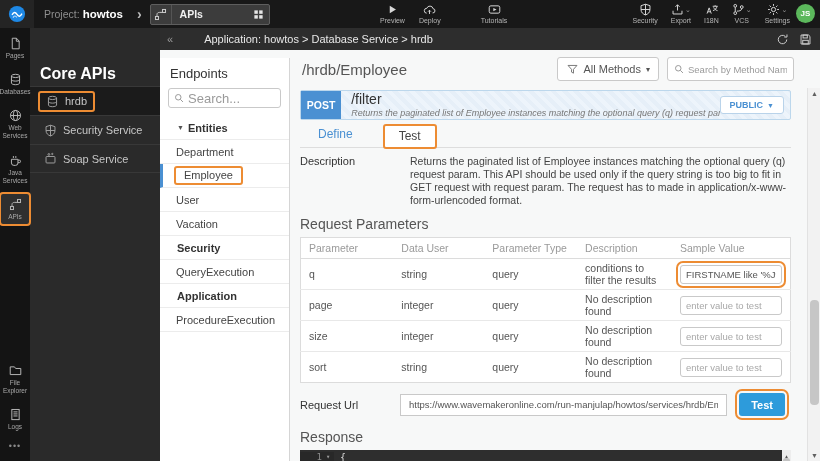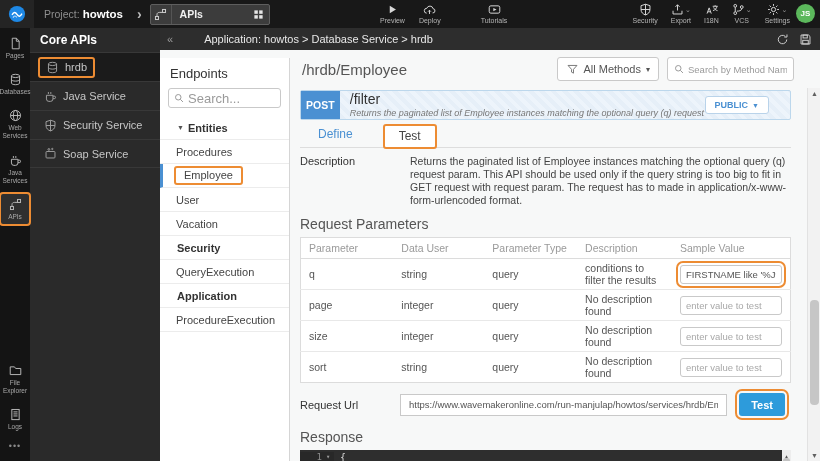--- a/index.html
+++ b/index.html
@@ -41,21 +41,21 @@
   .rail-item .ic { color:#b8b8b8; }
   .rail-label { font-size:6.5px; text-align:center; line-height:1.25; margin-top:2px; }
   .rail-item.selected { background:#2f2f2f; }
   .rail-item.annot { outline:2px solid #ed8c33; outline-offset:-1px; border-radius:3px; }
   .rail-spacer { flex:1; }
   .rail-dots { color:#8a8a8a; font-size:9px; letter-spacing:1px; margin:6px 0 10px; cursor:pointer; }
 
   
   #core { position:absolute; top:28px; left:30px; width:130px; height:433px; background:#2a2a2a; z-index:10; }
   #core-header { height:24px; display:flex; align-items:center; padding-left:10px;
-                 color:#fff; font-weight:bold; font-size:12px; }
+                 color:#fff; font-weight:bold; font-size:16px;margin-top:34px; }
   .core-item { min-height:29px; display:flex; align-items:center; padding-left:8px;
                color:#c6c6c6; border-top:1px solid #383838; font-size:11px; cursor:pointer; }
   .core-item:last-child { border-bottom:1px solid #383838; }
   .core-item .plain-wrap { display:inline-flex; align-items:center; gap:6px; padding:2px 6px; }
   .core-item.selected { background:#1b1b1b; }
   .annot-wrap { display:inline-flex; align-items:center; gap:6px; border:2px solid #ed8c33;
                 border-radius:3px; padding:2px 6px; }
   .core-item .ic { color:#9f9f9f; }
 
   
@@ -98,21 +98,21 @@
 
   #content { position:absolute; top:38px; left:0; width:517px; height:373px; padding:2px 16px 0 10px; overflow:hidden; }
 
   .post-row { height:30px; border:1px solid #bcd7ec; border-radius:2px; display:flex; align-items:center;
               background:repeating-linear-gradient(45deg,#edf4fb,#edf4fb 4px,#e6eff8 4px,#e6eff8 8px); cursor:pointer; }
   .post-badge { width:54px; align-self:stretch; background:#4a90d2; color:#fff; font-weight:bold; font-size:10.5px;
                 display:flex; align-items:center; justify-content:center; }
   .post-main { margin-left:10px; overflow:hidden; }
   .endpoint-path { font-size:14px; color:#333; line-height:1.1; }
   .endpoint-sum { font-size:9px; font-style:italic; color:#777; white-space:nowrap; }
-  .public-btn { margin-left:auto; margin-right:21px; background:#fff; border:1px solid #b9d3ea; color:#4a90d2;
+  .public-btn { margin-left:auto; margin-right:6px; background:#fff; border:1px solid #b9d3ea; color:#4a90d2;
                 font-size:9px; font-weight:bold; padding:3px 9px; border-radius:3px; cursor:pointer;
                 display:flex; align-items:center; gap:4px; }
   .public-btn .caret { font-size:7px; }
 
   .tabs { display:flex; align-items:flex-end; border-bottom:1px solid #dddddd; margin-top:3px; height:25px; padding-left:2px; }
   .tab-define { color:#4a90d2; font-size:12px; padding:4px 16px 6px; cursor:pointer; }
   .tab-test { color:#444; font-size:12px; padding:3px 14px 4px; background:#fff; border:2px solid #ed8c33;
               border-radius:3px; margin-bottom:-2px; margin-left:14px; cursor:pointer; position:relative; z-index:2; }
 
   .desc-row { display:flex; margin-top:7px; }
@@ -382,32 +382,20 @@
               <path d="M3 8c0 1.1 2.2 2 5 2s5-.9 5-2"></path>
             </svg>
           </span>
           <span>hrdb</span>
         </span>
       </div>
       <div class="core-item">
         <span class="plain-wrap">
           <span class="ic">
             <svg width="13" height="13" viewBox="0 0 16 16" fill="none" stroke="currentColor" stroke-width="1.2">
-              <path d="M3 6.5h8v4.5a3 3 0 0 1-3 3H6a3 3 0 0 1-3-3z"></path>
-              <path d="M11 7.5h1.6a1.6 1.6 0 0 1 0 3.2H11"></path>
-              <path d="M5.4 2.5c-.5 1 .5 1.4 0 2.4M8.4 2.5c-.5 1 .5 1.4 0 2.4"></path>
-            </svg>
-          </span>
-          <span>Java Service</span>
-        </span>
-      </div>
-      <div class="core-item">
-        <span class="plain-wrap">
-          <span class="ic">
-            <svg width="13" height="13" viewBox="0 0 16 16" fill="none" stroke="currentColor" stroke-width="1.2">
               <path d="M8 1.5l5.5 1.8v4.9c0 3.4-2.4 5.4-5.5 6.5-3.1-1.1-5.5-3.1-5.5-6.5V3.3z"></path>
               <path d="M8 1.5v13.2M2.5 8h11"></path>
             </svg>
           </span>
           <span>Security Service</span>
         </span>
       </div>
       <div class="core-item">
         <span class="plain-wrap">
           <span class="ic">
@@ -453,21 +441,21 @@
         </svg>
       </span>
     <input type="text" placeholder="Search..." style="">
   </div>
   <div>
       <div class="ep-row section">
         <span class="sec-caret">▼</span>
         <span>Entities</span>
       </div>
       <div class="ep-row">
-        <span>Procedures</span>
+        <span>Department</span>
       </div>
       <div class="ep-row selected">
         <span class="annot-wrap">
           <span>Employee</span>
         </span>
       </div>
       <div class="ep-row">
         <span>User</span>
       </div>
       <div class="ep-row">

